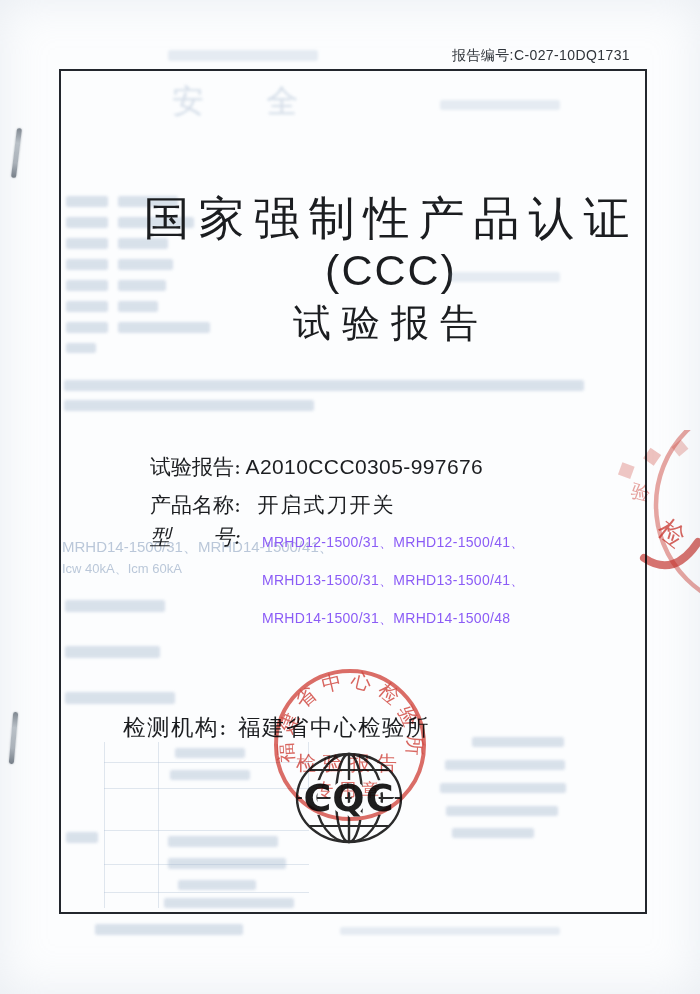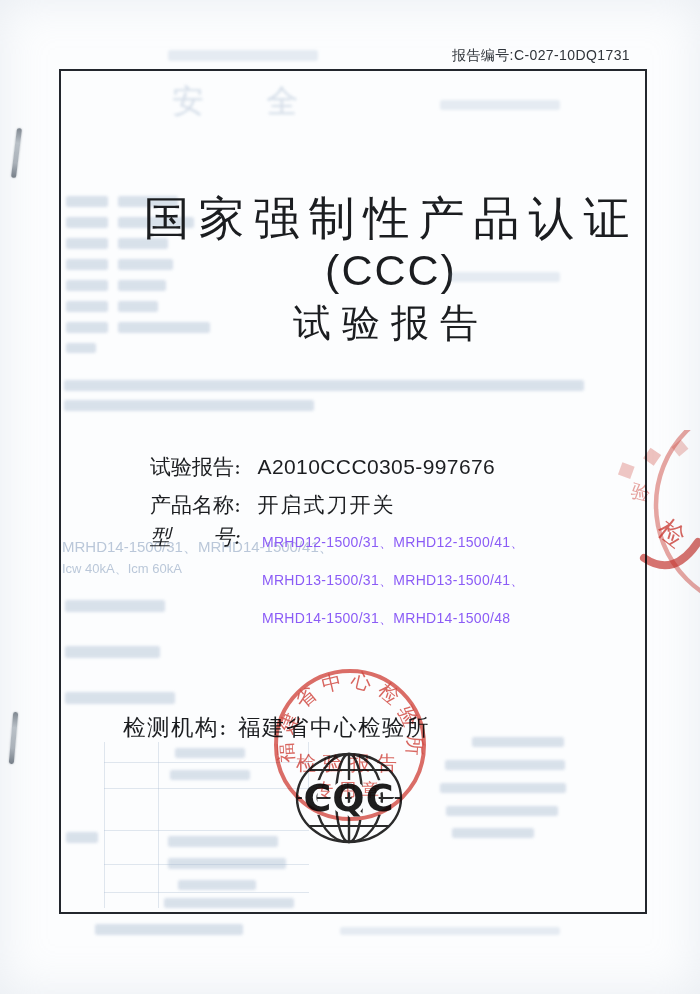--- a/index.html
+++ b/index.html
@@ -98,21 +98,21 @@
   <div class="title title1">国家强制性产品认证</div>
   <div class="title title2">(CCC)</div>
   <div class="title title3">试验报告</div>
   <div class="smudge lite" style="left:450px;top:272px;width:110px;height:10px;"></div>
 
   <div class="smudge" style="left:64px;top:380px;width:520px;height:11px;"></div>
   <div class="smudge" style="left:64px;top:400px;width:250px;height:11px;"></div>
 
   <div class="field" style="left:150px;top:453px;">
     <span class="f-label">试验报告:</span>
-    <span class="f-val-sans" style="margin-left:12px;">A2010CCC0305-997676</span>
+    <span class="f-val-sans" style="">A2010CCC0305-997676</span>
   </div>
 
   <div class="field" style="left:150px;top:491px;">
     <span class="f-label">产品名称:</span>
     <span class="f-val-serif" style="margin-left:12px;">开启式刀开关</span>
   </div>
 
   <div class="ghost" style="left:62px;top:538px;font-size:15px;">MRHD14-1500/31、MRHD14-1500/41、</div>
   <div class="ghost" style="left:62px;top:560px;font-size:13px;">Icw 40kA、Icm 60kA</div>
 

